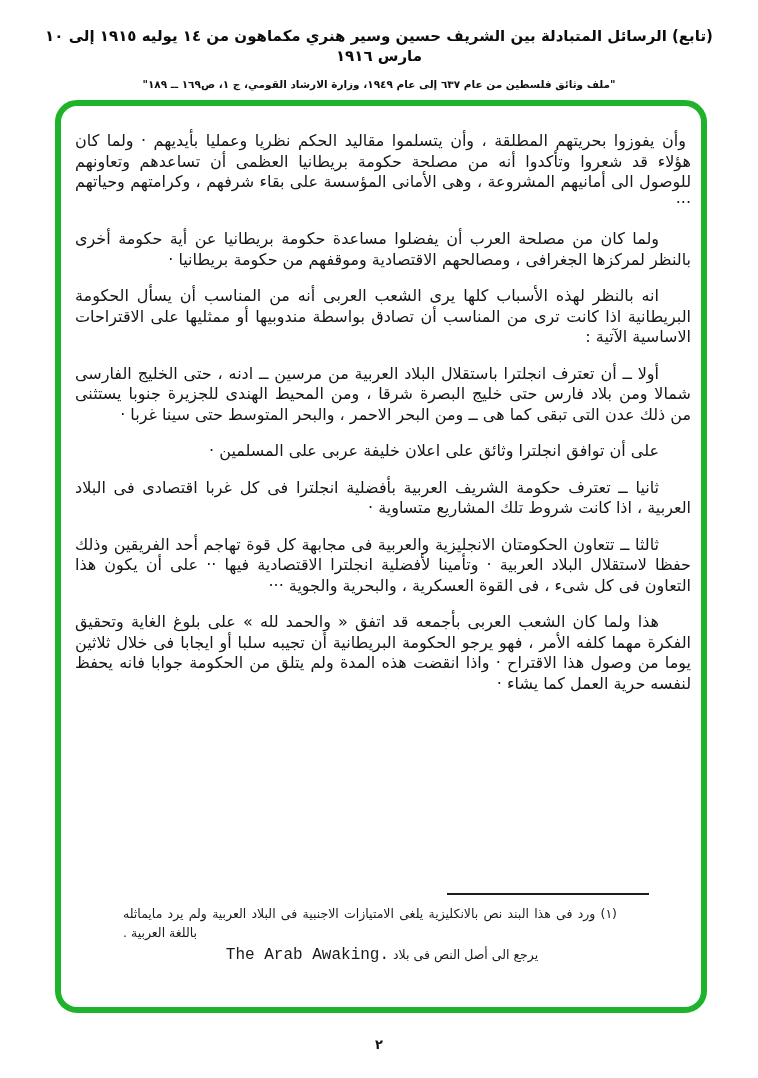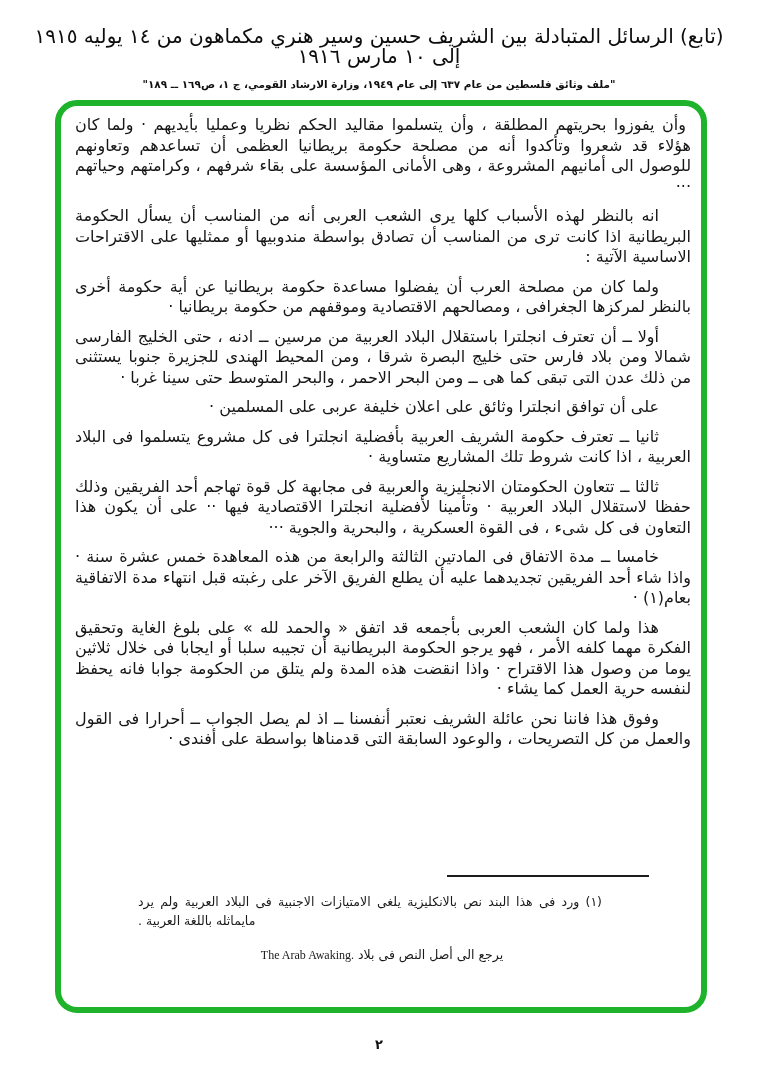--- a/index.html
+++ b/index.html
@@ -12,22 +12,22 @@
     overflow:hidden;
   }
   .page { position:absolute; inset:0; }
 
   
   .header {
     position:absolute; top:26px; left:0; right:0;
     text-align:center; direction:rtl;
   }
   .header-title {
-    font-weight:normal;
-    font-size:20px;
+    font-weight:bold;
+    font-size:15px;
     line-height:20px;
     color:#0d0d0d;
     padding:0 30px;
   }
   .header-source {
     font-weight:bold;
     font-size:10.5px;
     line-height:14px;
     margin-top:11px;
     color:#111111;
@@ -47,55 +47,55 @@
 
   
   .body-text {
     direction:rtl;
     text-align:justify;
     font-size:16px;
     line-height:20.5px;
     color:#161616;
   }
   .body-text p {
-    margin:0 0 9px 0;
+    margin:16px 0 9px 0;
     text-indent:32px;
   }
   .body-text p.p-first { text-indent:5px; }
 
   
   .footnote {
     position:absolute;
     left:14px; right:12px; bottom:42px;
     direction:rtl;
     font-size:12.5px;
     line-height:19px;
     color:#1a1a1a;
   }
   .fn-rule {
     width:202px; height:2px;
     background:#1c1c1c;
     margin:0 40px 9px 0;
   }
   .fn-note {
-    margin:15px;
+    margin:0;
     text-indent:72px;
     text-align:justify;
     text-align-last:left;
     padding-left:48px;
   }
   .fn-source {
     margin-top:3px;
     text-align:center;
   }
   .fn-source .en {
     direction:ltr;
     unicode-bidi:embed;
-    font-family:Liberation Serif, serif;
-    font-size:12px;
+    font-family:Liberation Mono, monospace;
+    font-size:16px;
   }
 
   
   .page-num {
     position:absolute;
     left:0; right:0; bottom:26px;
     text-align:center;
     font-size:13px;
     font-weight:bold;
     color:#111111;
@@ -107,29 +107,27 @@
 <div class="page">
 
   <div class="header">
     <div class="header-title">(تابع) الرسائل المتبادلة بين الشريف حسين وسير هنري مكماهون من ١٤ يوليه ١٩١٥ إلى ١٠ مارس ١٩١٦</div>
     <div class="header-source">"ملف وثائق فلسطين من عام ٦٣٧ إلى عام ١٩٤٩، وزارة الارشاد القومي، ج ١، ص١٦٩ ــ ١٨٩"</div>
   </div>
 
   <div class="frame" style="border-color: rgb(31, 179, 44);">
     <div class="body-text">
       <p class="p-first">وأن يفوزوا بحريتهم المطلقة ، وأن يتسلموا مقاليد الحكم نظريا وعمليا بأيديهم · ولما كان هؤلاء قد شعروا وتأكدوا أنه من مصلحة حكومة بريطانيا العظمى أن تساعدهم وتعاونهم للوصول الى أمانيهم المشروعة ، وهى الأمانى المؤسسة على بقاء شرفهم ، وكرامتهم وحياتهم ···</p>
+      <p>ولما كان من مصلحة العرب أن يفضلوا مساعدة حكومة بريطانيا عن أية حكومة أخرى بالنظر لمركزها الجغرافى ، ومصالحهم الاقتصادية وموقفهم من حكومة بريطانيا ·</p>
       <p>انه بالنظر لهذه الأسباب كلها يرى الشعب العربى أنه من المناسب أن يسأل الحكومة البريطانية اذا كانت ترى من المناسب أن تصادق بواسطة مندوبيها أو ممثليها على الاقتراحات الاساسية الآتية :</p>
-      <p>ولما كان من مصلحة العرب أن يفضلوا مساعدة حكومة بريطانيا عن أية حكومة أخرى بالنظر لمركزها الجغرافى ، ومصالحهم الاقتصادية وموقفهم من حكومة بريطانيا ·</p>
       <p>أولا ــ أن تعترف انجلترا باستقلال البلاد العربية من مرسين ــ ادنه ، حتى الخليج الفارسى شمالا ومن بلاد فارس حتى خليج البصرة شرقا ، ومن المحيط الهندى للجزيرة جنوبا يستثنى من ذلك عدن التى تبقى كما هى ــ ومن البحر الاحمر ، والبحر المتوسط حتى سينا غربا ·</p>
       <p>على أن توافق انجلترا وثائق على اعلان خليفة عربى على المسلمين ·</p>
-      <p>ثانيا ــ تعترف حكومة الشريف العربية بأفضلية انجلترا فى كل مشروع يتسلموا فى البلاد العربية ، اذا كانت شروط تلك المشاريع متساوية ·</p>
+      <p>ثانيا ــ تعترف حكومة الشريف العربية بأفضلية انجلترا فى كل غربا اقتصادى فى البلاد العربية ، اذا كانت شروط تلك المشاريع متساوية ·</p>
       <p>ثالثا ــ تتعاون الحكومتان الانجليزية والعربية فى مجابهة كل قوة تهاجم أحد الفريقين وذلك حفظا لاستقلال البلاد العربية · وتأمينا لأفضلية انجلترا الاقتصادية فيها ·· على أن يكون هذا التعاون فى كل شىء ، فى القوة العسكرية ، والبحرية والجوية ···</p>
-      <p>خامسا ــ مدة الاتفاق فى المادتين الثالثة والرابعة من هذه المعاهدة خمس عشرة سنة · واذا شاء أحد الفريقين تجديدهما عليه أن يطلع الفريق الآخر على رغبته قبل انتهاء مدة الاتفاقية بعام(١) ·</p>
       <p>هذا ولما كان الشعب العربى بأجمعه قد اتفق « والحمد لله » على بلوغ الغاية وتحقيق الفكرة مهما كلفه الأمر ، فهو يرجو الحكومة البريطانية أن تجيبه سلبا أو ايجابا فى خلال ثلاثين يوما من وصول هذا الاقتراح · واذا انقضت هذه المدة ولم يتلق من الحكومة جوابا فانه يحفظ لنفسه حرية العمل كما يشاء ·</p>
-      <p>وفوق هذا فاننا نحن عائلة الشريف نعتبر أنفسنا ــ اذ لم يصل الجواب ــ أحرارا فى القول والعمل من كل التصريحات ، والوعود السابقة التى قدمناها بواسطة على أفندى ·</p>
     </div>
 
     <div class="footnote">
       <div class="fn-rule"></div>
       <p class="fn-note">(١) ورد فى هذا البند نص بالانكليزية يلغى الامتيازات الاجنبية فى البلاد العربية ولم يرد مايماثله باللغة العربية .</p>
       <div class="fn-source">
         <span>يرجع الى أصل النص فى بلاد</span>
         <span class="en" dir="ltr">The Arab Awaking.</span>
       </div>
     </div>

